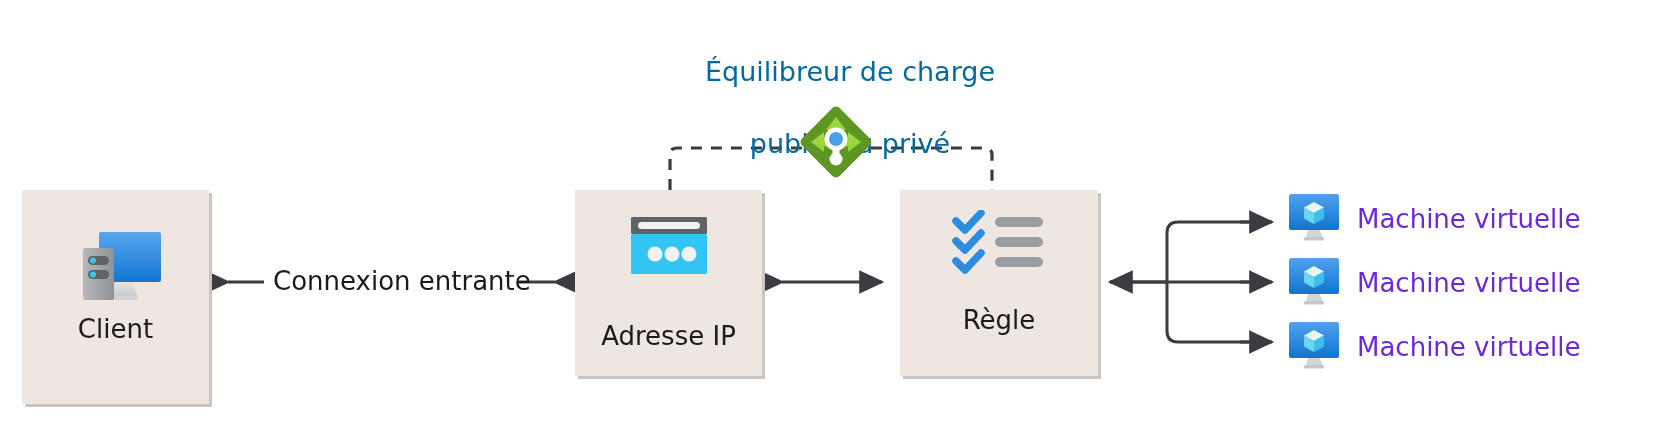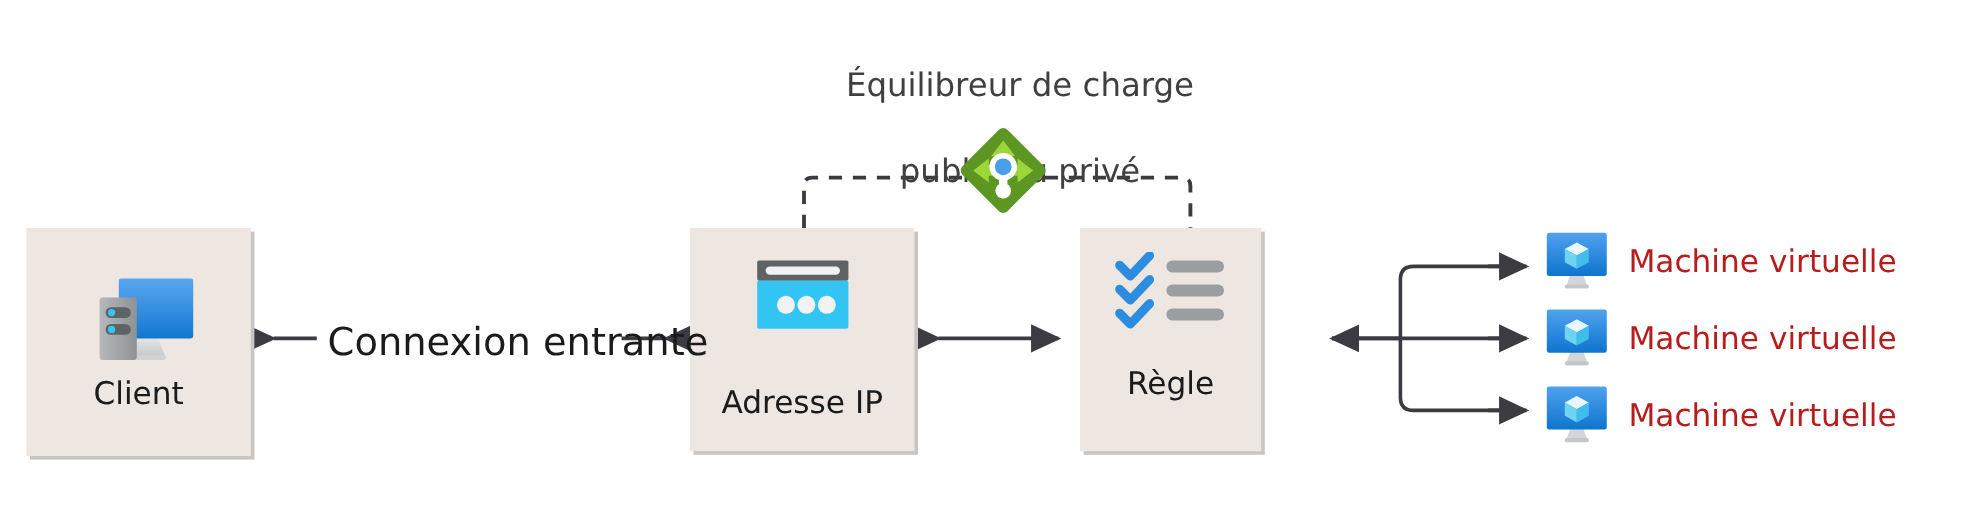--- a/index.html
+++ b/index.html
@@ -28,34 +28,34 @@
 
   
   .diagram-title {
     position: absolute;
     left: 620px;
     top: 18px;
     width: 460px;
     text-align: center;
     font-size: 27px;
     line-height: 36px;
-    color: #404040;
+    color: #0369a1;
     white-space: pre-line;
   }
 
   
   .node-box {
     position: absolute;
     background: #EDE6E1;
     box-shadow: 3px 3px 0 0 #c9c5c2;
     box-sizing: border-box;
   }
-  #box-client  { left: 22px;  top: 190px; width: 187px; height: 190px; }
+  #box-client  { left: 22px;  top: 190px; width: 187px; height: 214px; }
   #box-fip     { left: 575px; top: 190px; width: 187px; height: 186px; }
-  #box-rule    { left: 900px; top: 190px; width: 151px; height: 186px; }
+  #box-rule    { left: 900px; top: 190px; width: 198px; height: 186px; }
 
   .node-icon-wrap {
     position: absolute;
     left: 0;
     width: 100%;
     display: flex;
     justify-content: center;
     align-items: center;
   }
   .node-label {
@@ -65,39 +65,39 @@
     text-align: center;
     font-size: 26px;
     line-height: 31px;
     color: #1b1b1b;
     white-space: pre-line;
   }
 
   
   .edge-label {
     position: absolute;
-    font-size: 32px;
+    font-size: 26px;
     color: #1b1b1b;
     white-space: nowrap;
   }
   #label-connexion { left: 273px; top: 266px; }
 
   
   .vm-row {
     position: absolute;
     display: flex;
     align-items: center;
     gap: 14px;
   }
   #vm-row-0 { left: 1285px; top: 192px; }
   #vm-row-1 { left: 1285px; top: 256px; }
   #vm-row-2 { left: 1285px; top: 320px; }
   .vm-label {
     font-size: 26px;
-    color: #b91c1c;
+    color: #6d28d9;
     white-space: nowrap;
   }
   .lb-icon {
     position: absolute;
     left: 796px;
     top: 102px;
     width: 80px;
     height: 80px;
   }
 </style>

